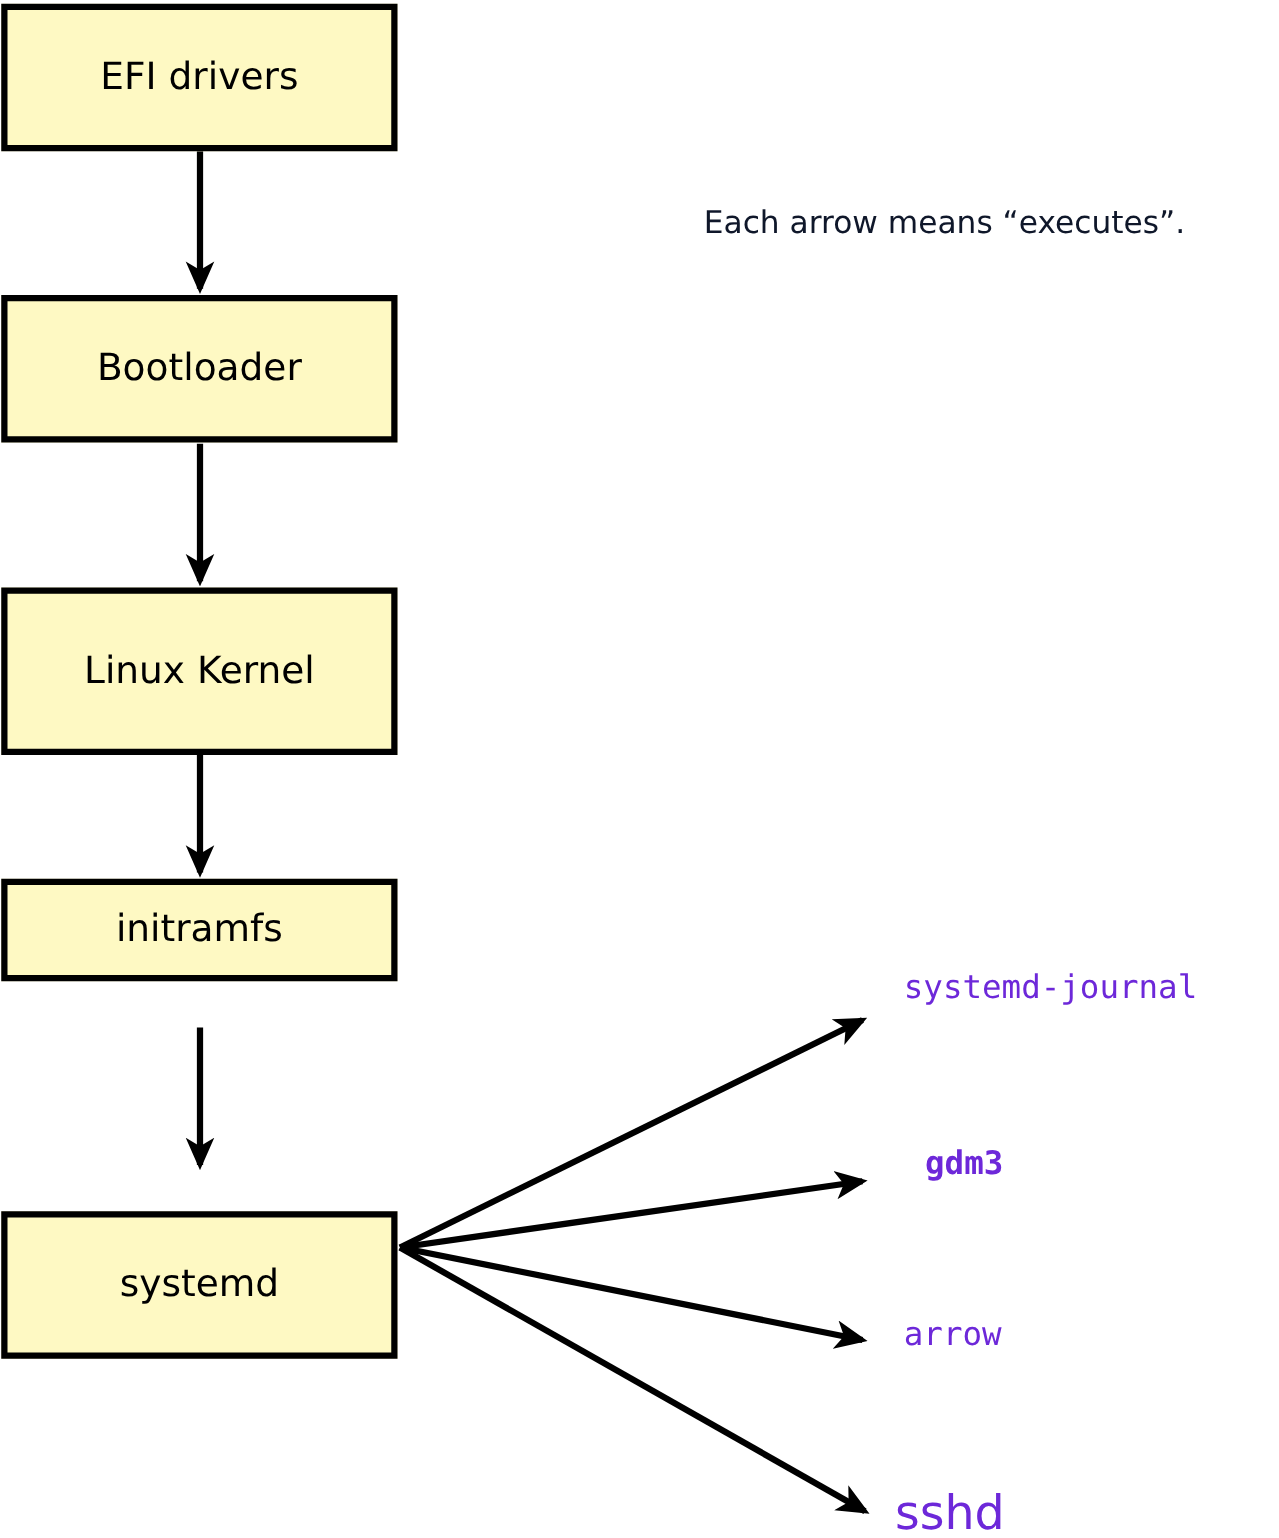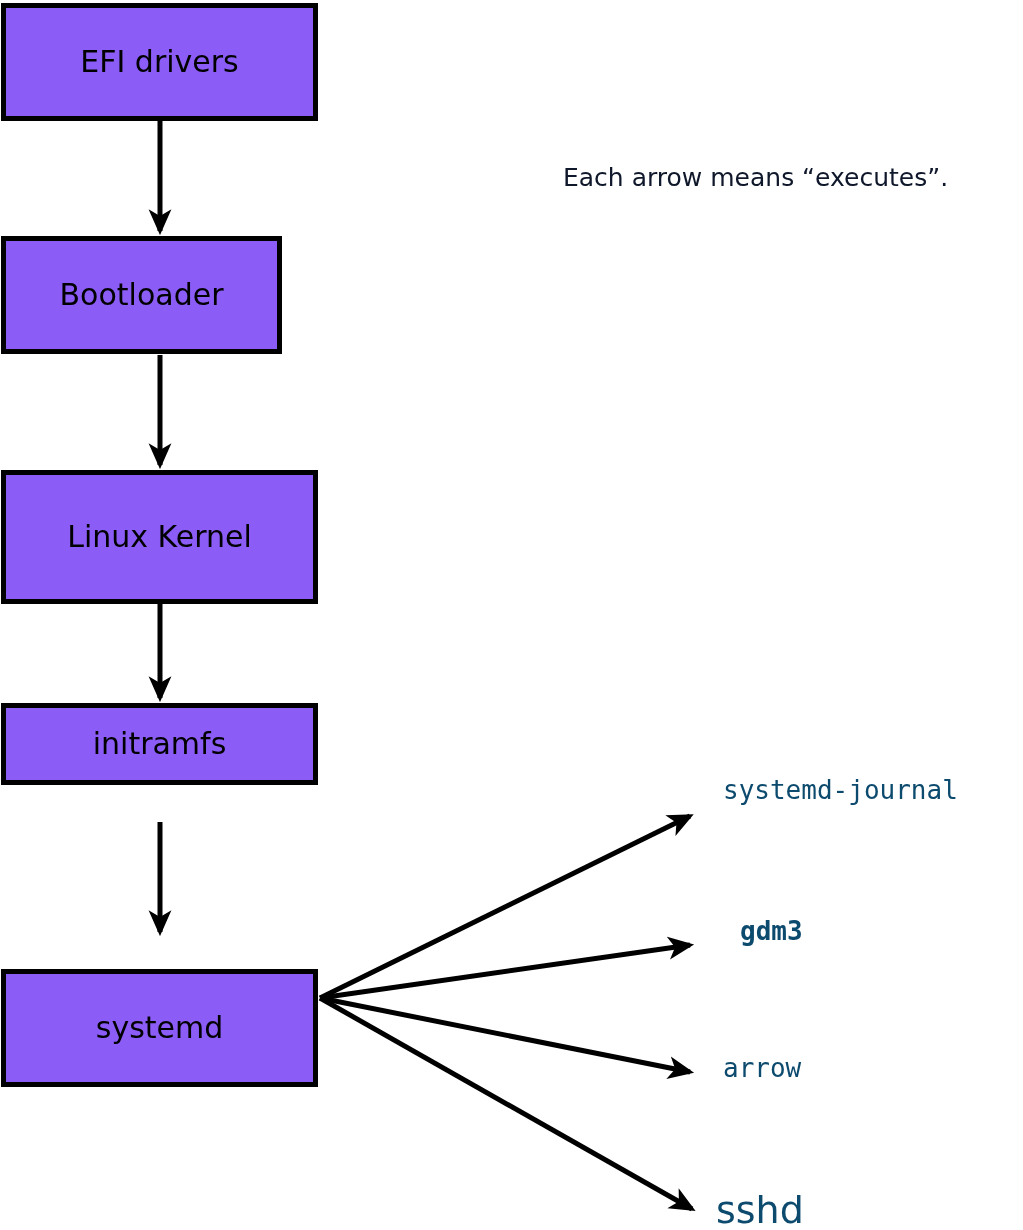--- a/index.html
+++ b/index.html
@@ -24,21 +24,21 @@
     left: 0;
     top: 0;
     width: 1023px;
     height: 1230px;
     pointer-events: none;
   }
   .node-box {
     position: absolute;
     box-sizing: border-box;
     border: 5px solid #000000;
-    background: #8b5cf6;
+    background: #fef9c3;
     display: flex;
     align-items: center;
     justify-content: center;
   }
   .node-label {
     font-family: "DejaVu Sans", sans-serif;
     font-size: 30px;
     line-height: 1;
     color: #000000;
     white-space: nowrap;
@@ -49,21 +49,21 @@
     font-size: 25px;
     line-height: 1;
     color: #0f172a;
     white-space: nowrap;
   }
   .leaf-label {
     position: absolute;
     font-family: "DejaVu Sans Mono", monospace;
     font-size: 26px;
     line-height: 1;
-    color: #0c4a6e;
+    color: #6d28d9;
     white-space: nowrap;
   }
   .leaf-label.sans {
     font-family: "DejaVu Sans", sans-serif;
     font-size: 38px;
   }
 </style>
 </head>
 <body>
 
@@ -88,21 +88,21 @@
       <line x1="320" y1="998" x2="690" y2="945"></line>
       <line x1="320" y1="998" x2="690" y2="1072"></line>
       <line x1="320" y1="998" x2="692" y2="1209"></line>
     </g>
   </svg>
 
   <div class="node-box" style="left:1px; top:3px; width:317px; height:118px;">
     <span class="node-label">EFI drivers</span>
   </div>
 
-  <div class="node-box" style="left:1px; top:236px; width:281px; height:118px;">
+  <div class="node-box" style="left:1px; top:236px; width:317px; height:118px;">
     <span class="node-label">Bootloader</span>
   </div>
 
   <div class="node-box" style="left:1px; top:470px; width:317px; height:134px;">
     <span class="node-label">Linux Kernel</span>
   </div>
 
   <div class="node-box" style="left:1px; top:703px; width:317px; height:82px;">
     <span class="node-label">initramfs</span>
   </div>

